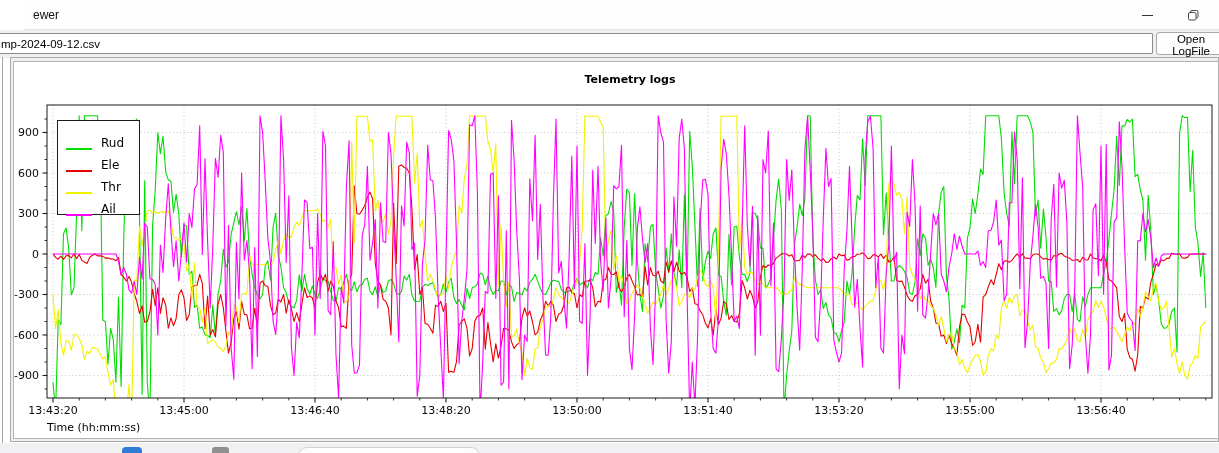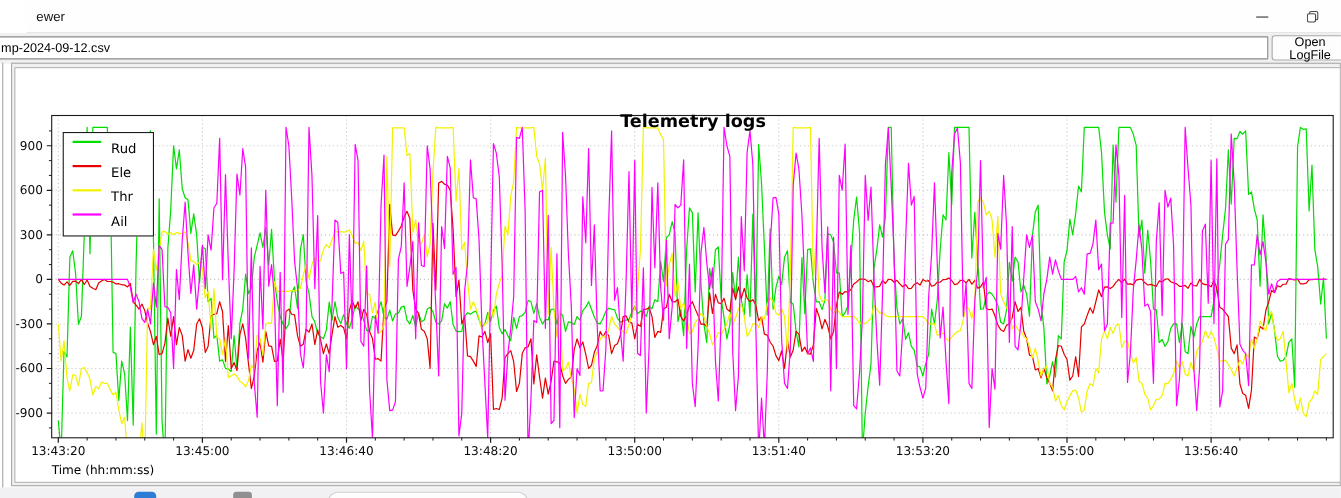--- a/index.html
+++ b/index.html
@@ -29,27 +29,27 @@
   
   .main-bg { position:absolute; left:0; top:58px; width:1219px; height:385px; background:#fff; }
   .win-left-border { position:absolute; left:2px; top:57px; width:1px; height:396px; background:#a6a6a6; }
   .frame { position:absolute; left:10px; top:57px; width:1209px; height:385px;
            border:1px solid #a9a9a9; background:#f0f0f0; }
   .canvas { position:absolute; left:13px; top:61px; width:1206px; height:378px;
             background:#fff; border:1px solid #b3b3b3; }
   .canvas svg { position:absolute; left:0; top:0; }
 
   .chart-title { position:absolute; left:33px; top:11px; width:1166px; text-align:center;
-                 font-family:"DejaVu Sans",sans-serif; font-weight:bold; font-size:16px; color:#000;margin-top:27px; }
+                 font-family:"DejaVu Sans",sans-serif; font-weight:bold; font-size:11px; color:#000; }
   .x-axis-label { position:absolute; left:33px; top:359px; width:1166px; text-align:left;
                   font-family:"DejaVu Sans",sans-serif; font-size:11px; color:#000; }
 
   .legend { position:absolute; left:43px; top:58px; width:83px; height:95px;
             background:#fff; border:1.5px solid #1c1c1c; padding:7px 0 0 8px; }
-  .lrow { height:22px; display:flex; align-items:flex-start; }
+  .lrow { height:22px; display:flex; align-items:flex-end; }
   .lswatch { width:26px; height:2px; display:inline-block; margin-right:9px; }
   .llab { font-family:"DejaVu Sans",sans-serif; font-size:12px; color:#000; }
 
   .tl { font-family:"DejaVu Sans",sans-serif; font-size:11px; fill:#0a0a0a; }
   .grid { stroke:#c4c4c4; stroke-width:1; stroke-dasharray:1 2.6; }
   .spine { stroke:#1a1a1a; stroke-width:1; fill:none; }
   .tick { stroke:#1a1a1a; stroke-width:1.1; }
   .mtick { stroke:#1a1a1a; stroke-width:0.9; }
 
   

